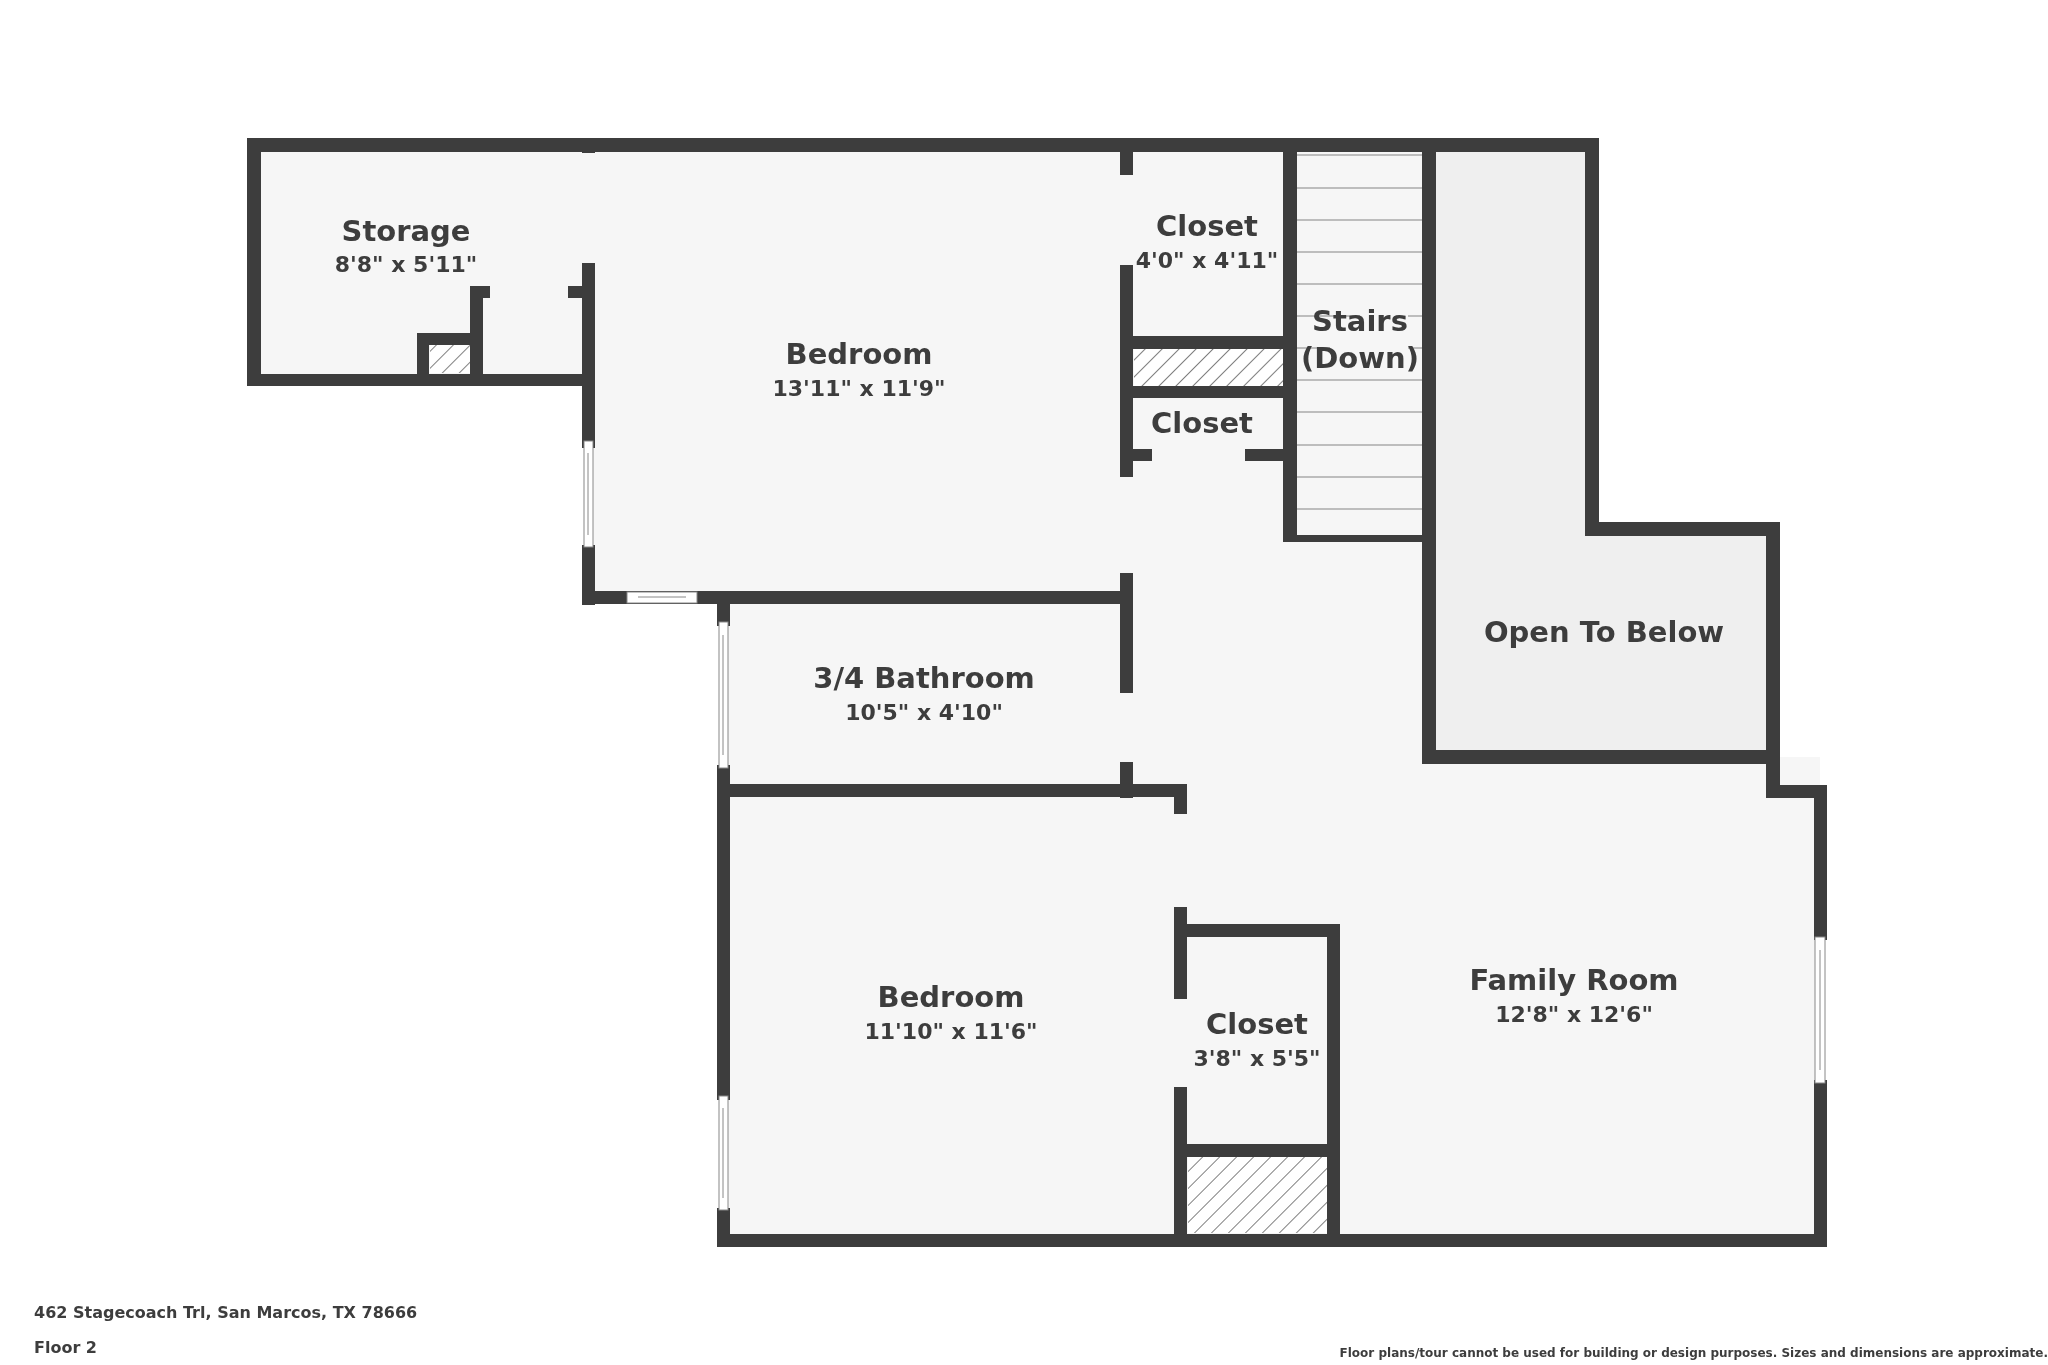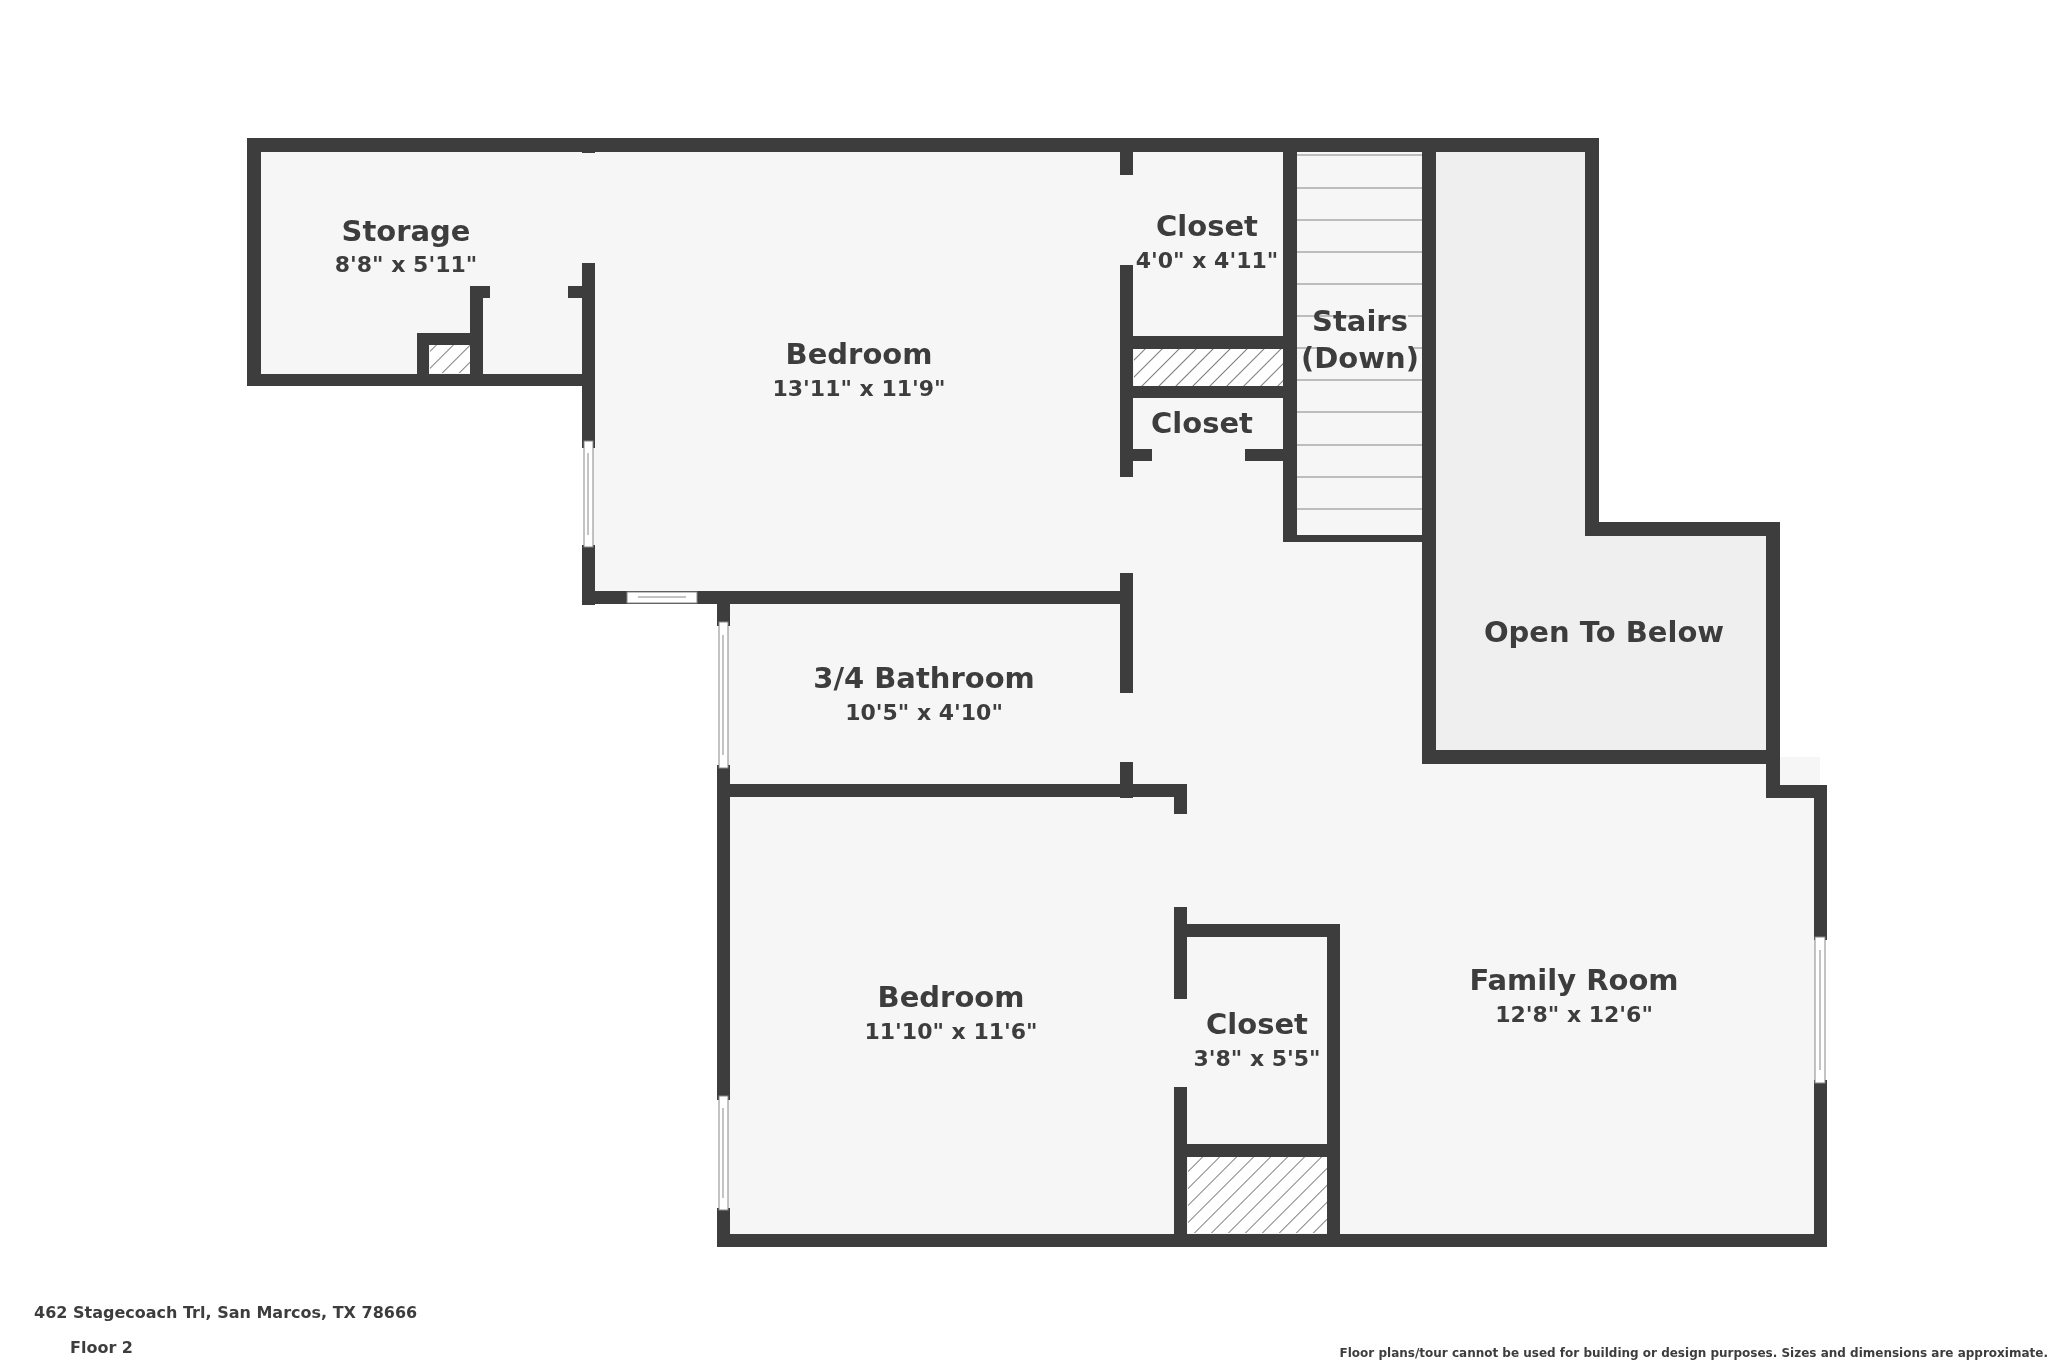--- a/index.html
+++ b/index.html
@@ -2,21 +2,21 @@
 <html><head>
 <meta charset="utf-8">
 <style>
   html, body { margin:0; padding:0; background:#ffffff; }
   body { width:2048px; height:1365px; position:relative; overflow:hidden; font-family:"DejaVu Sans", sans-serif; }
   #plan { position:absolute; left:0; top:0; }
   .room-name { font-family:"DejaVu Sans", sans-serif; font-weight:bold; font-size:29px; fill:#3d3d3d; text-anchor:middle; }
   .room-dim { font-family:"DejaVu Sans", sans-serif; font-weight:bold; font-size:22px; fill:#3d3d3d; text-anchor:middle; }
   .footer-text { position:absolute; color:#3d3d3d; font-weight:bold; font-family:"DejaVu Sans", sans-serif;text-align:center; }
   #address { left:34px; top:1303px; font-size:16px; }
-  #floor { left:34px; top:1338px; font-size:16px;margin-left:36px; }
+  #floor { left:34px; top:1338px; font-size:16px; }
   #disclaimer { left:0; width:2048px; text-align:right; top:1346px; font-size:12px; padding-left:20px; box-sizing:border-box; }
 </style>
 </head>
 <body>
 
 <svg id="plan" width="2048" height="1365" viewBox="0 0 2048 1365" xmlns="http://www.w3.org/2000/svg">
   <defs>
     <pattern id="hatch" patternUnits="userSpaceOnUse" width="12" height="12" patternTransform="rotate(45)">
       <rect width="12" height="12" fill="#ffffff"></rect>
       <line x1="0" y1="0" x2="0" y2="12" stroke="#555" stroke-width="1.5"></line>

